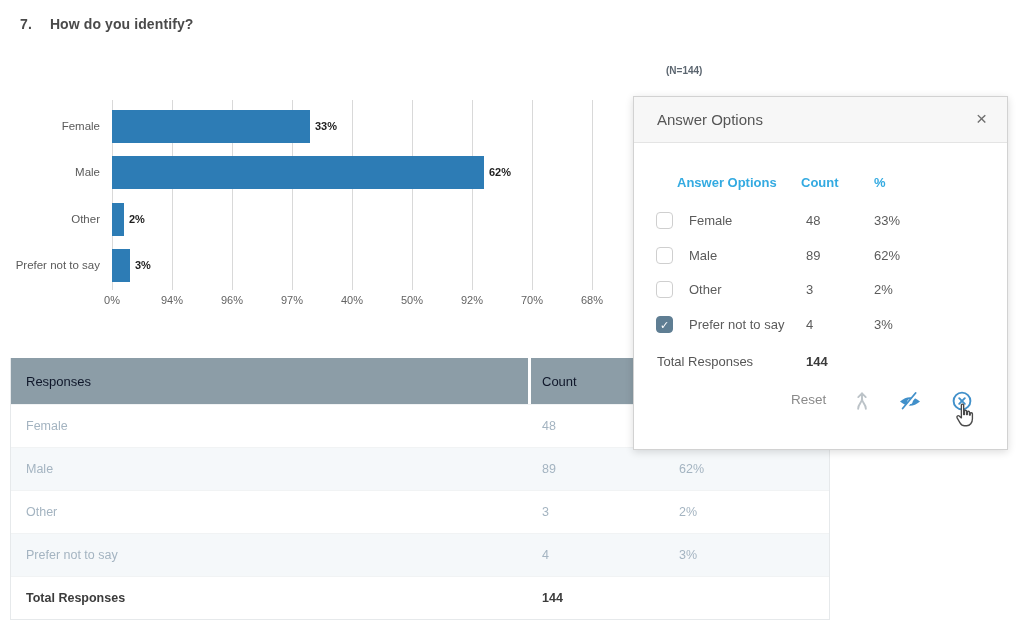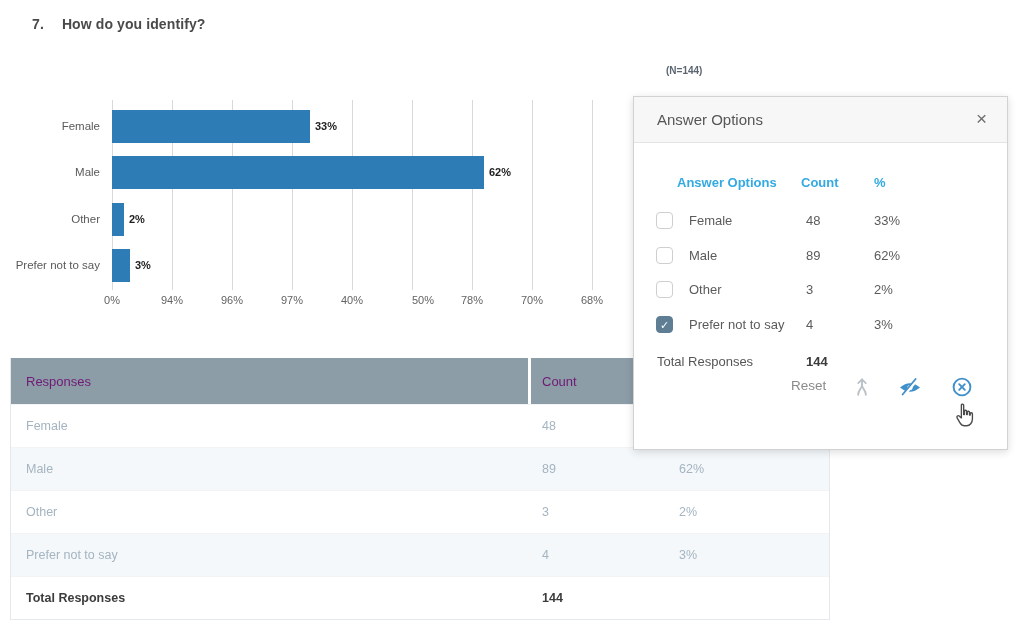--- a/index.html
+++ b/index.html
@@ -1,21 +1,21 @@
 <!DOCTYPE html>
 <html><head>
 <meta charset="utf-8">
 <style>
   * { box-sizing: border-box; margin: 0; padding: 0; }
   html,body { width: 1024px; height: 635px; background: #ffffff;
     font-family: "Liberation Sans", sans-serif; position: relative; overflow: hidden; }
 
   
   .question { position: absolute; left: 20px; top: 16px; font-size: 14px;
-    font-weight: 700; color: #4a4a4a; letter-spacing: .1px; margin-left: 12px; }
+    font-weight: 700; color: #4a4a4a; letter-spacing: .1px; }
   .question .qtext { margin-left: 18px; }
 
   .n-label { position: absolute; left: 666px; top: 65px; font-size: 10px;
     font-weight: 700; color: #5c6670; }
 
   
   #chart { position: absolute; left: 0; top: 100px; width: 660px; height: 210px; }
   .cat-label { position: absolute; left: 0; width: 100px; height: 33px;
     line-height: 33px; text-align: right; font-size: 11.5px; color: #5a5a5a; }
   #plot { position: absolute; left: 112px; top: 0; width: 510px; height: 192px; }
@@ -23,21 +23,21 @@
   .bar { position: absolute; left: 0; height: 33px; }
   .bar-value { position: absolute; font-size: 11px; font-weight: 700; color: #1e1e1e;
     height: 33px; line-height: 33px; }
   .x-tick { position: absolute; top: 194px; width: 44px; margin-left: -22px;
     text-align: center; font-size: 11px; color: #636363; }
 
   
   #rtable { position: absolute; left: 10px; top: 358px; width: 820px;
     border: 1px solid #e6e9eb; border-top: none; background: #fff; }
   #rt-head { display: flex; height: 46px; background: #fff; }
-  .rt-th { background: #8c9da7; color: #701a75; font-size: 13px;
+  .rt-th { background: #8c9da7; color: #0f172a; font-size: 13px;
     display: flex; align-items: center; }
   .rt-row { display: flex; height: 43px; align-items: center; font-size: 12.5px;
     color: #a4b4c1; border-top: 1px solid #f1f3f4; }
   .rt-row.alt { background: #f5f8fa; }
   .rt-row.total { color: #3c3c3c; font-weight: 700; background: #fff; }
   .rt-c1 { width: 520px; padding-left: 15px; }
   .rt-c2 { width: 140px; padding-left: 11px; }
   .rt-c3 { flex: 1; padding-left: 8px; }
 
   
@@ -56,21 +56,21 @@
     border: 1px solid #cfcfcf; border-radius: 4px; background: #fff; cursor: pointer;
     text-align: center; line-height: 16px; font-size: 11px; color: #fff; }
   .p-row .cb.checked { background: #5f7e93; border-color: #5f7e93; }
   .p-row .lbl { position: absolute; left: 55px; top: 0; line-height: 34px; }
   .p-row .cnt { position: absolute; left: 172px; top: 0; line-height: 34px; }
   .p-row .pct { position: absolute; left: 240px; top: 0; line-height: 34px; }
   .p-total { position: absolute; top: 250px; left: 0; width: 100%; height: 30px;
     font-size: 13px; color: #565656; }
   .p-total .lbl { position: absolute; left: 23px; line-height: 30px; }
   .p-total .cnt { position: absolute; left: 172px; line-height: 30px; font-weight: 700; color: #3b3b3b; }
-  .p-footer { position: absolute; top: 276px; left: 0; width: 100%; height: 30px; }
+  .p-footer { position: absolute; top: 290px; left: 0; width: 100%; height: 30px; }
   .p-reset { position: absolute; left: 157px; top: 5px; font-size: 13.5px; color: #8a8a8a; cursor: pointer; }
   .p-icon { position: absolute; top: 3px; cursor: pointer; }
   #hand-cursor { position: absolute; left: 320px; top: 306px; z-index: 12; }
 </style>
 </head>
 <body>
 
 <div>
 
   <div class="question">
@@ -108,22 +108,22 @@
           <div class="bar" style="top: 149px; width: 18px; background: rgb(45, 124, 181);"></div>
           <div class="bar-value" style="top: 149px; left: 23px;">3%</div>
         </div>
     </div>
     <div id="x-ticks">
         <div class="x-tick" style="left: 112px;">0%</div>
         <div class="x-tick" style="left: 172px;">94%</div>
         <div class="x-tick" style="left: 232px;">96%</div>
         <div class="x-tick" style="left: 292px;">97%</div>
         <div class="x-tick" style="left: 352px;">40%</div>
-        <div class="x-tick" style="left: 412px; text-align: right;">50%</div>
-        <div class="x-tick" style="left: 472px;">78%</div>
+        <div class="x-tick" style="left: 412px;">50%</div>
+        <div class="x-tick" style="left: 472px;">92%</div>
         <div class="x-tick" style="left: 532px; text-align: center;">70%</div>
         <div class="x-tick" style="left: 592px;">68%</div>
       </div>
   </div>
 
   <div id="rtable">
     <div id="rt-head">
         <div class="rt-th" style="width: 517px; padding-left: 15px;">Responses</div>
         <div style="width: 3px;"></div>
         <div class="rt-th" style="width: 137px; padding-left: 11px;">Count</div>

